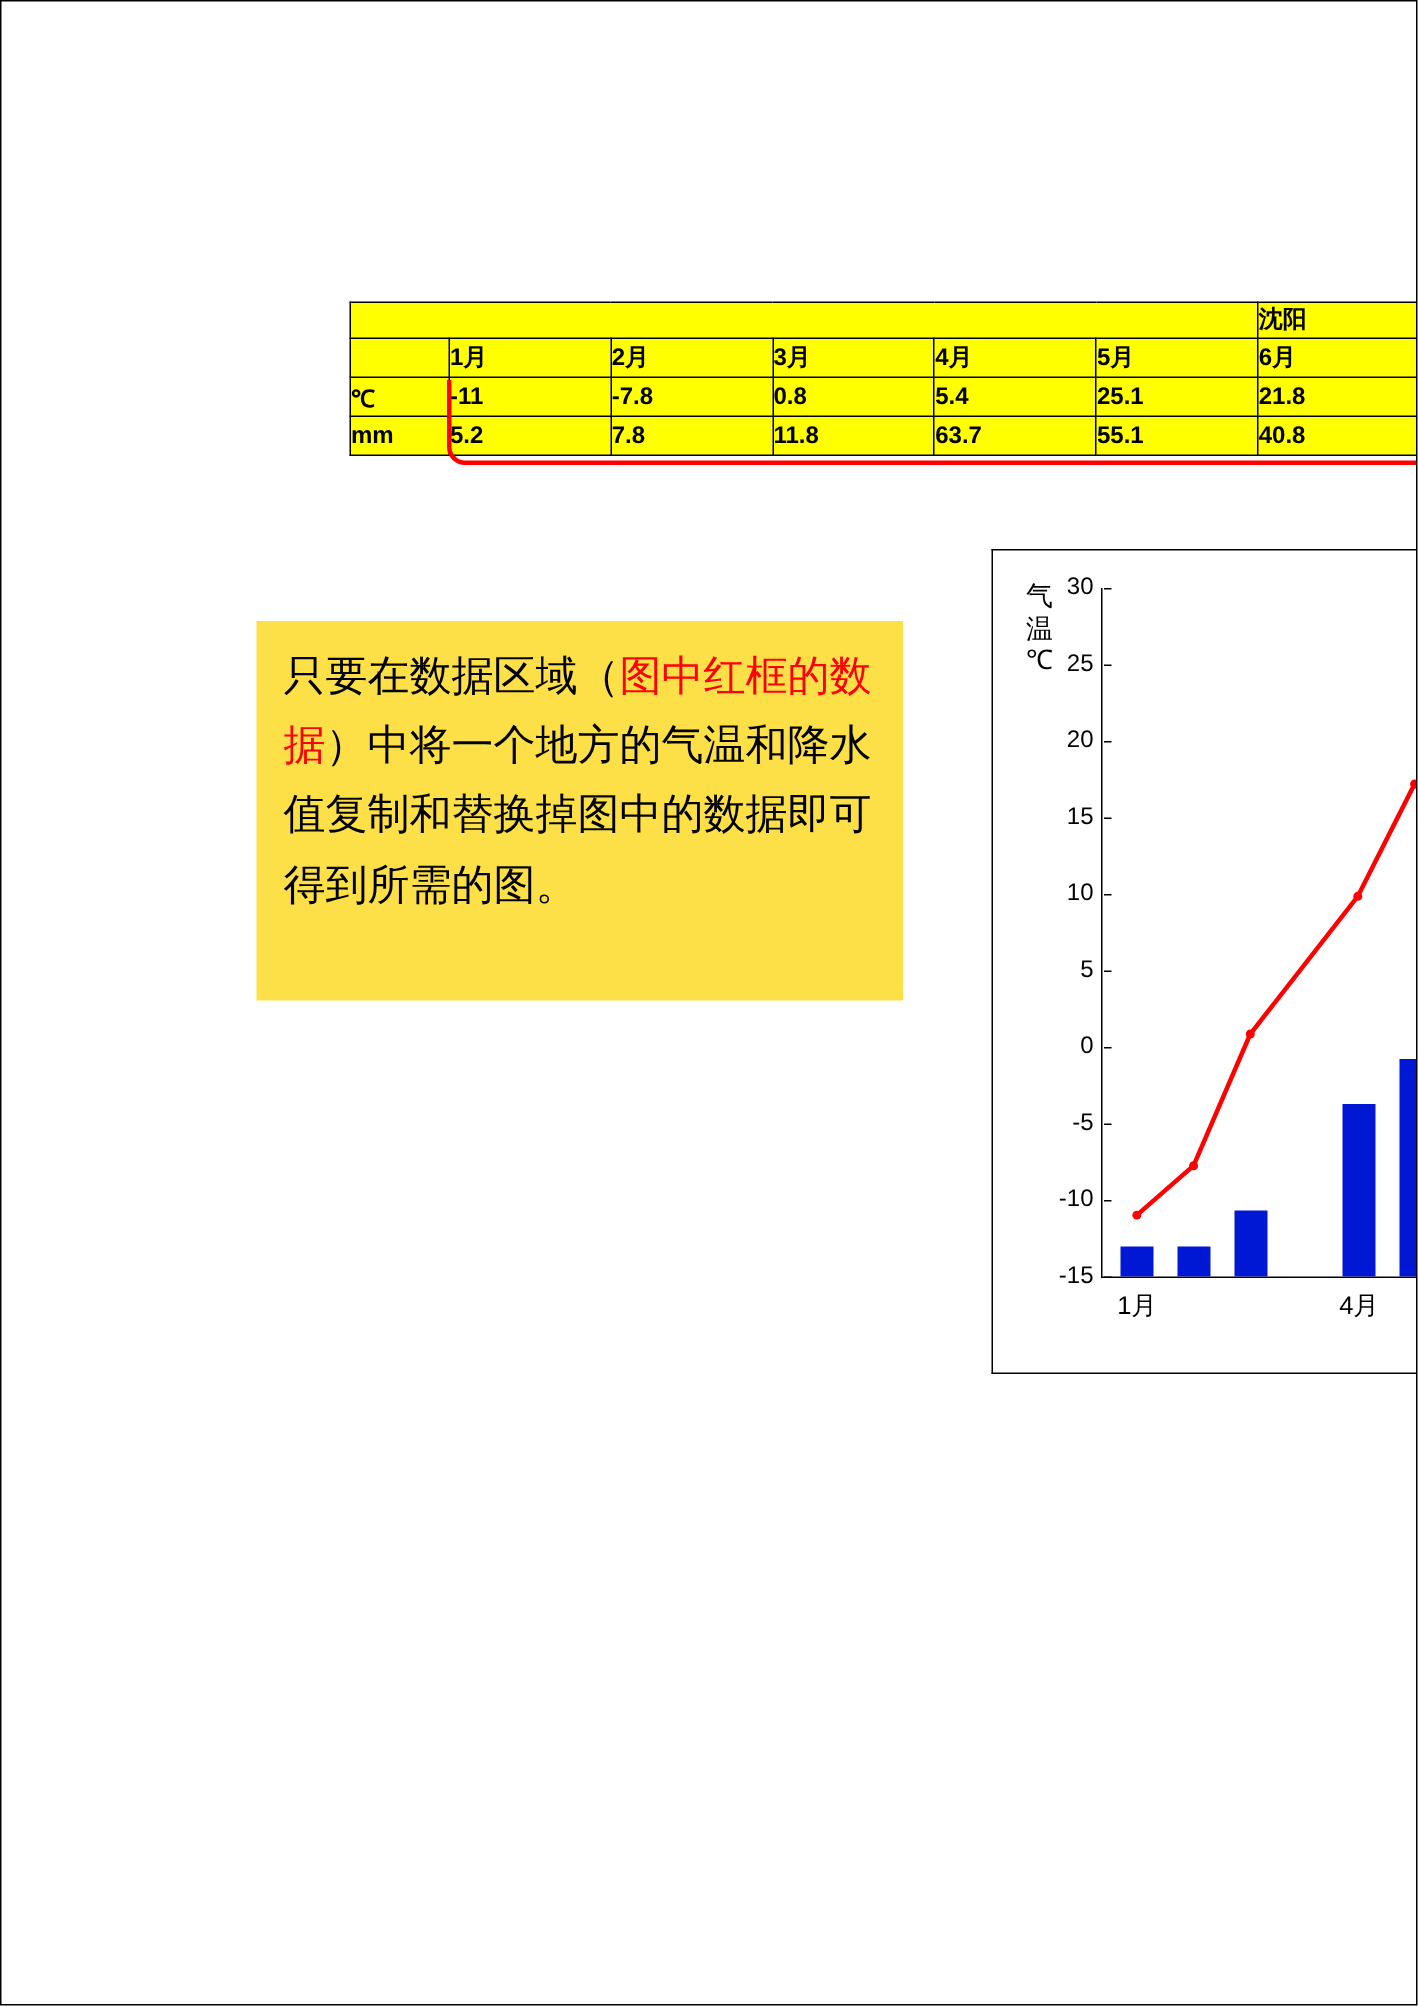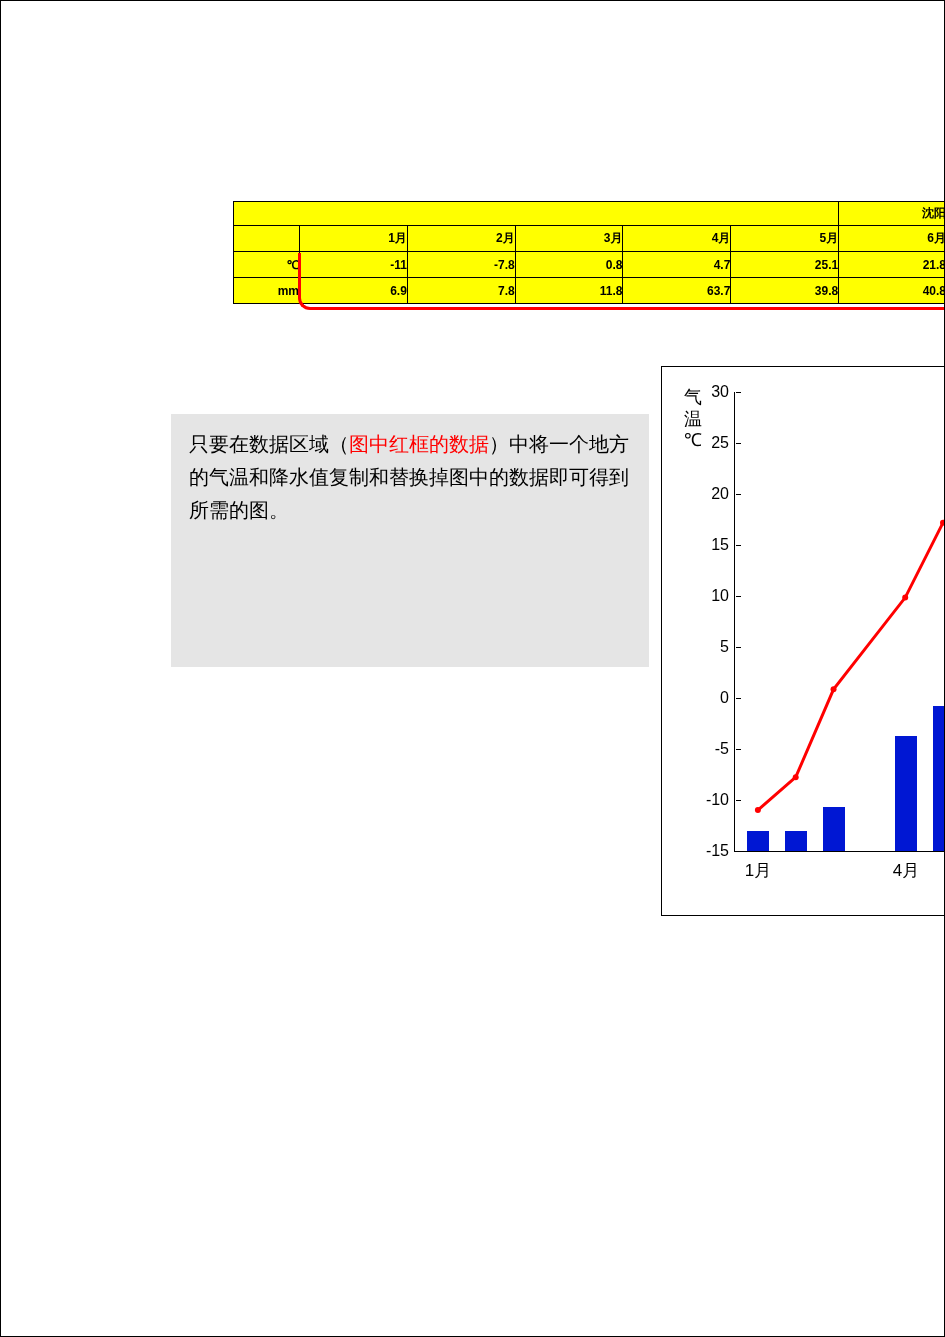--- a/index.html
+++ b/index.html
@@ -28,22 +28,22 @@
   }
   table.data {
     border-collapse: collapse;
     width: 100%;
     table-layout: fixed;
   }
   table.data td, table.data th {
     border: 1.5px solid #000;
     background: #ffff00;
     font-weight: bold;
-    font-size: 12px;
-    text-align: right;
+    font-size: 16px;
+    text-align: left;
     vertical-align: middle;
     height: 26px;
     padding: 0;
     font-family: "SimSun", sans-serif;
   }
   table.data .rowlabel { width: 66px; }
   table.data .title-row td { height: 24px; }
   
   .red-frame {
     position: absolute;
@@ -52,25 +52,25 @@
     border-right: none;
     border-bottom-left-radius: 12px;
     pointer-events: none;
   }
 
   
   .note-box {
     position: absolute;
     top: 413px;
     left: 170px;
-    width: 478px;
+    width: 431px;
     height: 253px;
-    background: #e5e5e5;
+    background: #fde047;
     padding: 14px 8px 8px 18px;
-    font-size: 20px;
+    font-size: 28px;
     line-height: 1.65;
     color: #000;
   }
   .note-box .red { color: #ff0000; }
 
   
   .chart-box {
     position: absolute;
     top: 365px;
     left: 660px;
@@ -164,31 +164,31 @@
       <td>3月</td>
       <td>4月</td>
       <td>5月</td>
       <td>6月</td>
     </tr>
     <tr>
       <td>℃</td>
       <td>-11</td>
       <td>-7.8</td>
       <td>0.8</td>
-      <td>4.7</td>
+      <td>5.4</td>
       <td>25.1</td>
       <td>21.8</td>
     </tr>
     <tr>
       <td>mm</td>
-      <td>6.9</td>
+      <td>5.2</td>
       <td>7.8</td>
       <td>11.8</td>
       <td>63.7</td>
-      <td>39.8</td>
+      <td>55.1</td>
       <td>40.8</td>
     </tr>
   </tbody>
       </table>
   <div class="red-frame" style="left:65px; top:52px; width:650px; height:57px;"></div>
 </div>
 
 <div class="note-box">
   <span>只要在数据区域（</span><span class="red">图中红框的数据</span><span>）中将一个地方的气温和降水值复制和替换掉图中的数据即可得到所需的图。</span>
 </div>

